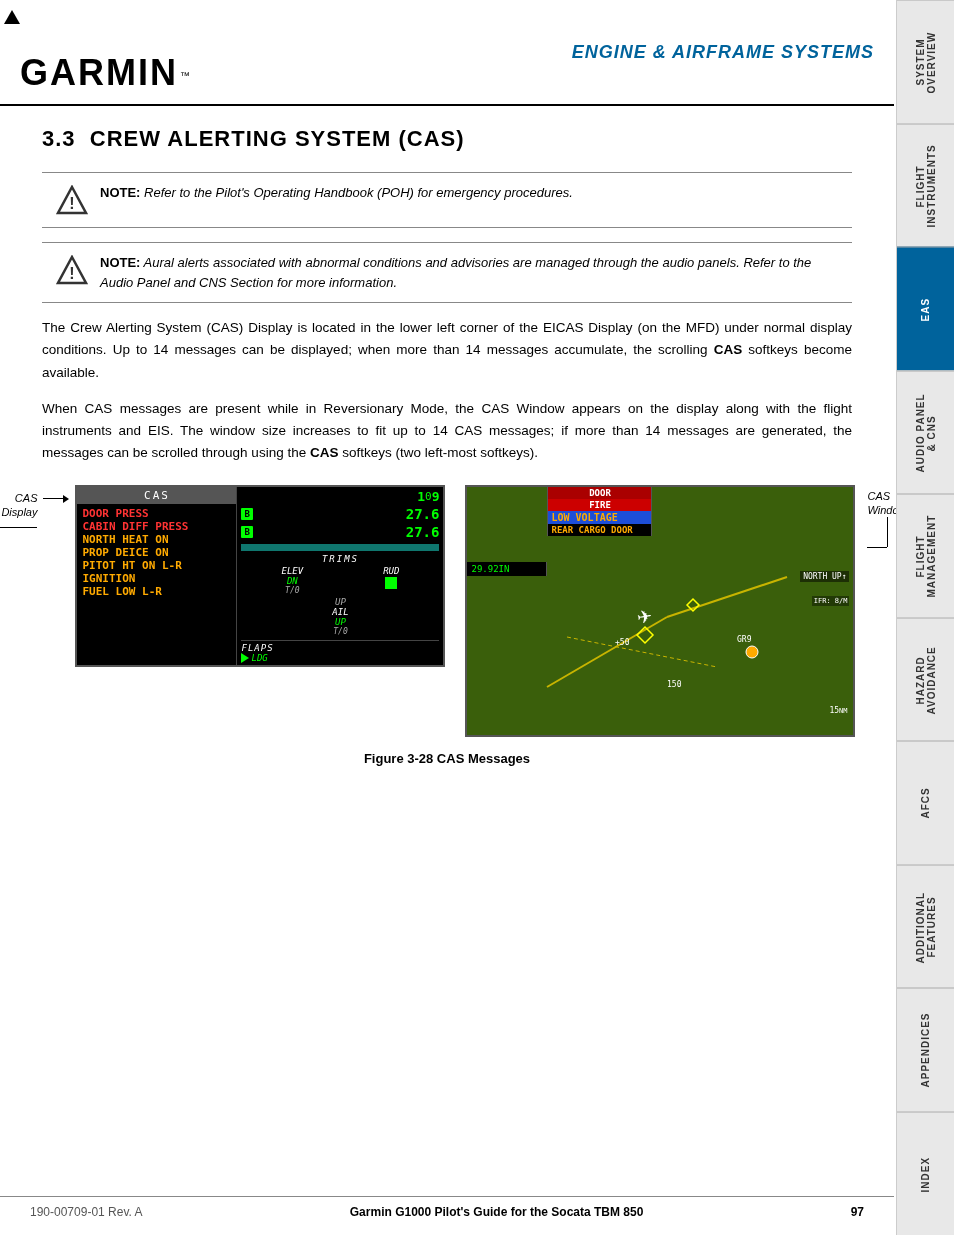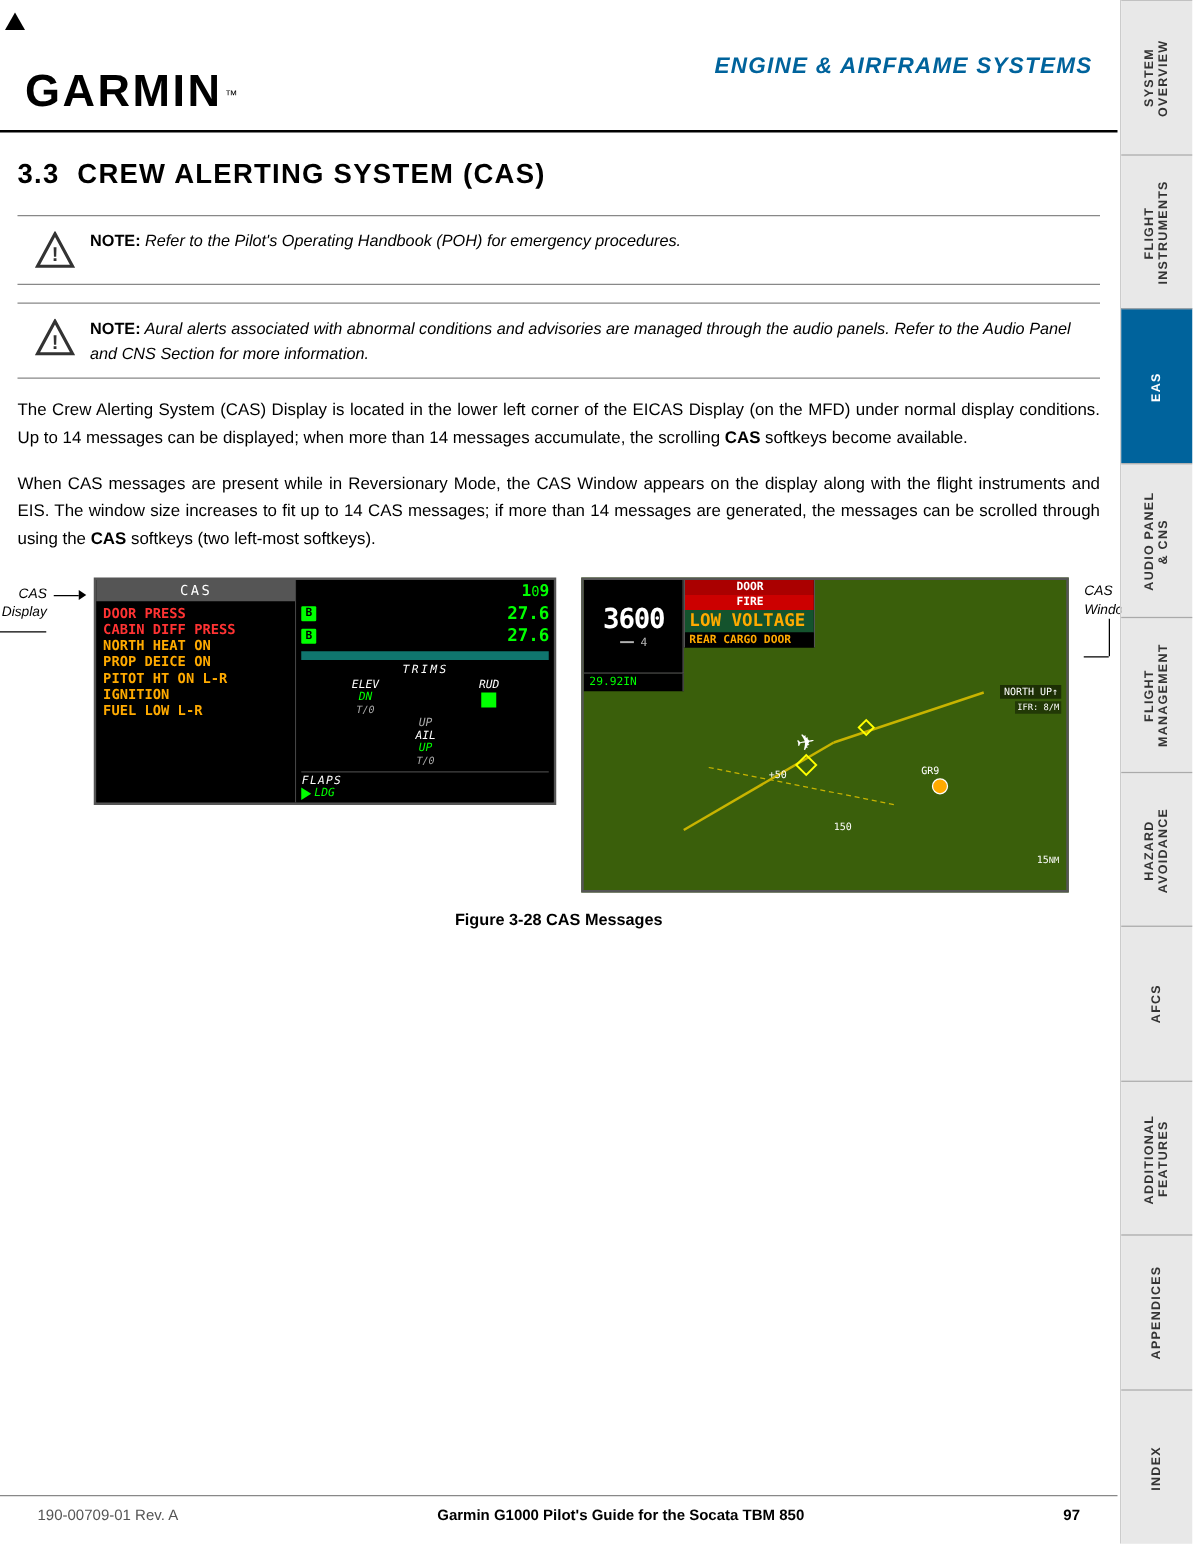--- a/index.html
+++ b/index.html
@@ -87,21 +87,21 @@
       text-align: center;
     }
     .sidebar-tab.active {
       background: #00639C;
       color: #fff;
     }
 
     
     .main-content {
       margin-right: 60px;
-      padding: 20px 14px;
+      padding: 20px 42px;
     }
 
     
     .section-title {
       font-size: 22px;
       font-weight: 900;
       letter-spacing: 1px;
       text-transform: uppercase;
       margin-bottom: 20px;
       color: #000;
@@ -383,39 +383,35 @@
               </div>
             </div>
           </div>
         </div>
       </div>
 
       <div class="rev-figure-wrapper">
 
         <div class="rev-full-screen">
 
-          <div style="position:absolute; top:0; left:0; width:80px; height:75px; background:#000; z-index:3; border-right:1px solid #555; border-bottom:1px solid #555; display:flex; flex-direction:column; align-items:center; justify-content:center;">
-            <div style="font-family:monospace; color:#fff; font-size:22px; font-weight:bold; letter-spacing:-1px;">3600</div>
-            <div style="font-family:monospace; color:#fff; font-size:9px; margin-top:2px; opacity:0.7;">━━ 4</div>
-          </div>
 
           <div style="position:absolute; top:75px; left:0; width:80px; background:#000; color:#0f0; font-family:monospace; font-size:9px; padding:2px 4px; z-index:3; border-right:1px solid #555;">
             29.92IN
           </div>
 
           <div style="position:absolute; top:0; left:80px; width:105px; background:#000; z-index:3; border-right:1px solid #555; border-left:1px solid #555;">
             <div style="background:#aa0000; color:#fff; font-family:monospace; font-size:9px; font-weight:bold; padding:1px 3px; text-align:center;">DOOR</div>
             <div style="background:#cc0000; color:#fff; font-family:monospace; font-size:9px; font-weight:bold; padding:1px 3px; text-align:center;">FIRE</div>
-            <div style="color:#ffaa00; font-family:monospace; font-size:14px; font-weight:bold; padding:1px 3px; background:#14532d;">LOW VOLTAGE</div>
+            <div style="color:#ffaa00; font-family:monospace; font-size:10px; font-weight:bold; padding:1px 3px; background:#1d4ed8;">LOW VOLTAGE</div>
             <div style="color:#ffaa00; font-family:monospace; font-size:9px; font-weight:bold; padding:1px 3px; background:#000;">REAR CARGO DOOR</div>
           </div>
 
           <div style="position:absolute; top:84px; right:4px; color:#fff; font-family:monospace; font-size:8px; background:rgba(0,0,0,0.5); padding:1px 3px;">NORTH UP↑</div>
 
-          <div style="position:absolute; top:84px; right:4px; color:#fff; font-family:monospace; font-size:7px; background:rgba(0,0,0,0.4); padding:1px 2px; top:97px;">IFR: 8/M</div>
+          <div style="position:absolute; top:84px; right:4px; margin-top:12px; color:#fff; font-family:monospace; font-size:7px; background:rgba(0,0,0,0.4); padding:1px 2px; top:97px;">IFR: 8/M</div>
 
           <div style="position:absolute; bottom:20px; right:6px; color:#fff; font-family:monospace; font-size:8px;">15<span style="font-size:7px;">NM</span></div>
 
           <div style="position:absolute; top:48%; left:44%; font-size:18px; color:#fff; transform:rotate(-10deg); z-index:2;">✈</div>
 
           <svg style="position:absolute; top:0; left:0; width:100%; height:100%; z-index:1;" xmlns="http://www.w3.org/2000/svg">
             <line x1="80" y1="200" x2="200" y2="130" stroke="#c8b400" stroke-width="2"></line>
             <line x1="200" y1="130" x2="320" y2="90" stroke="#c8b400" stroke-width="2"></line>
             <line x1="100" y1="150" x2="250" y2="180" stroke="#c8b400" stroke-width="1" stroke-dasharray="4,3"></line>
 

